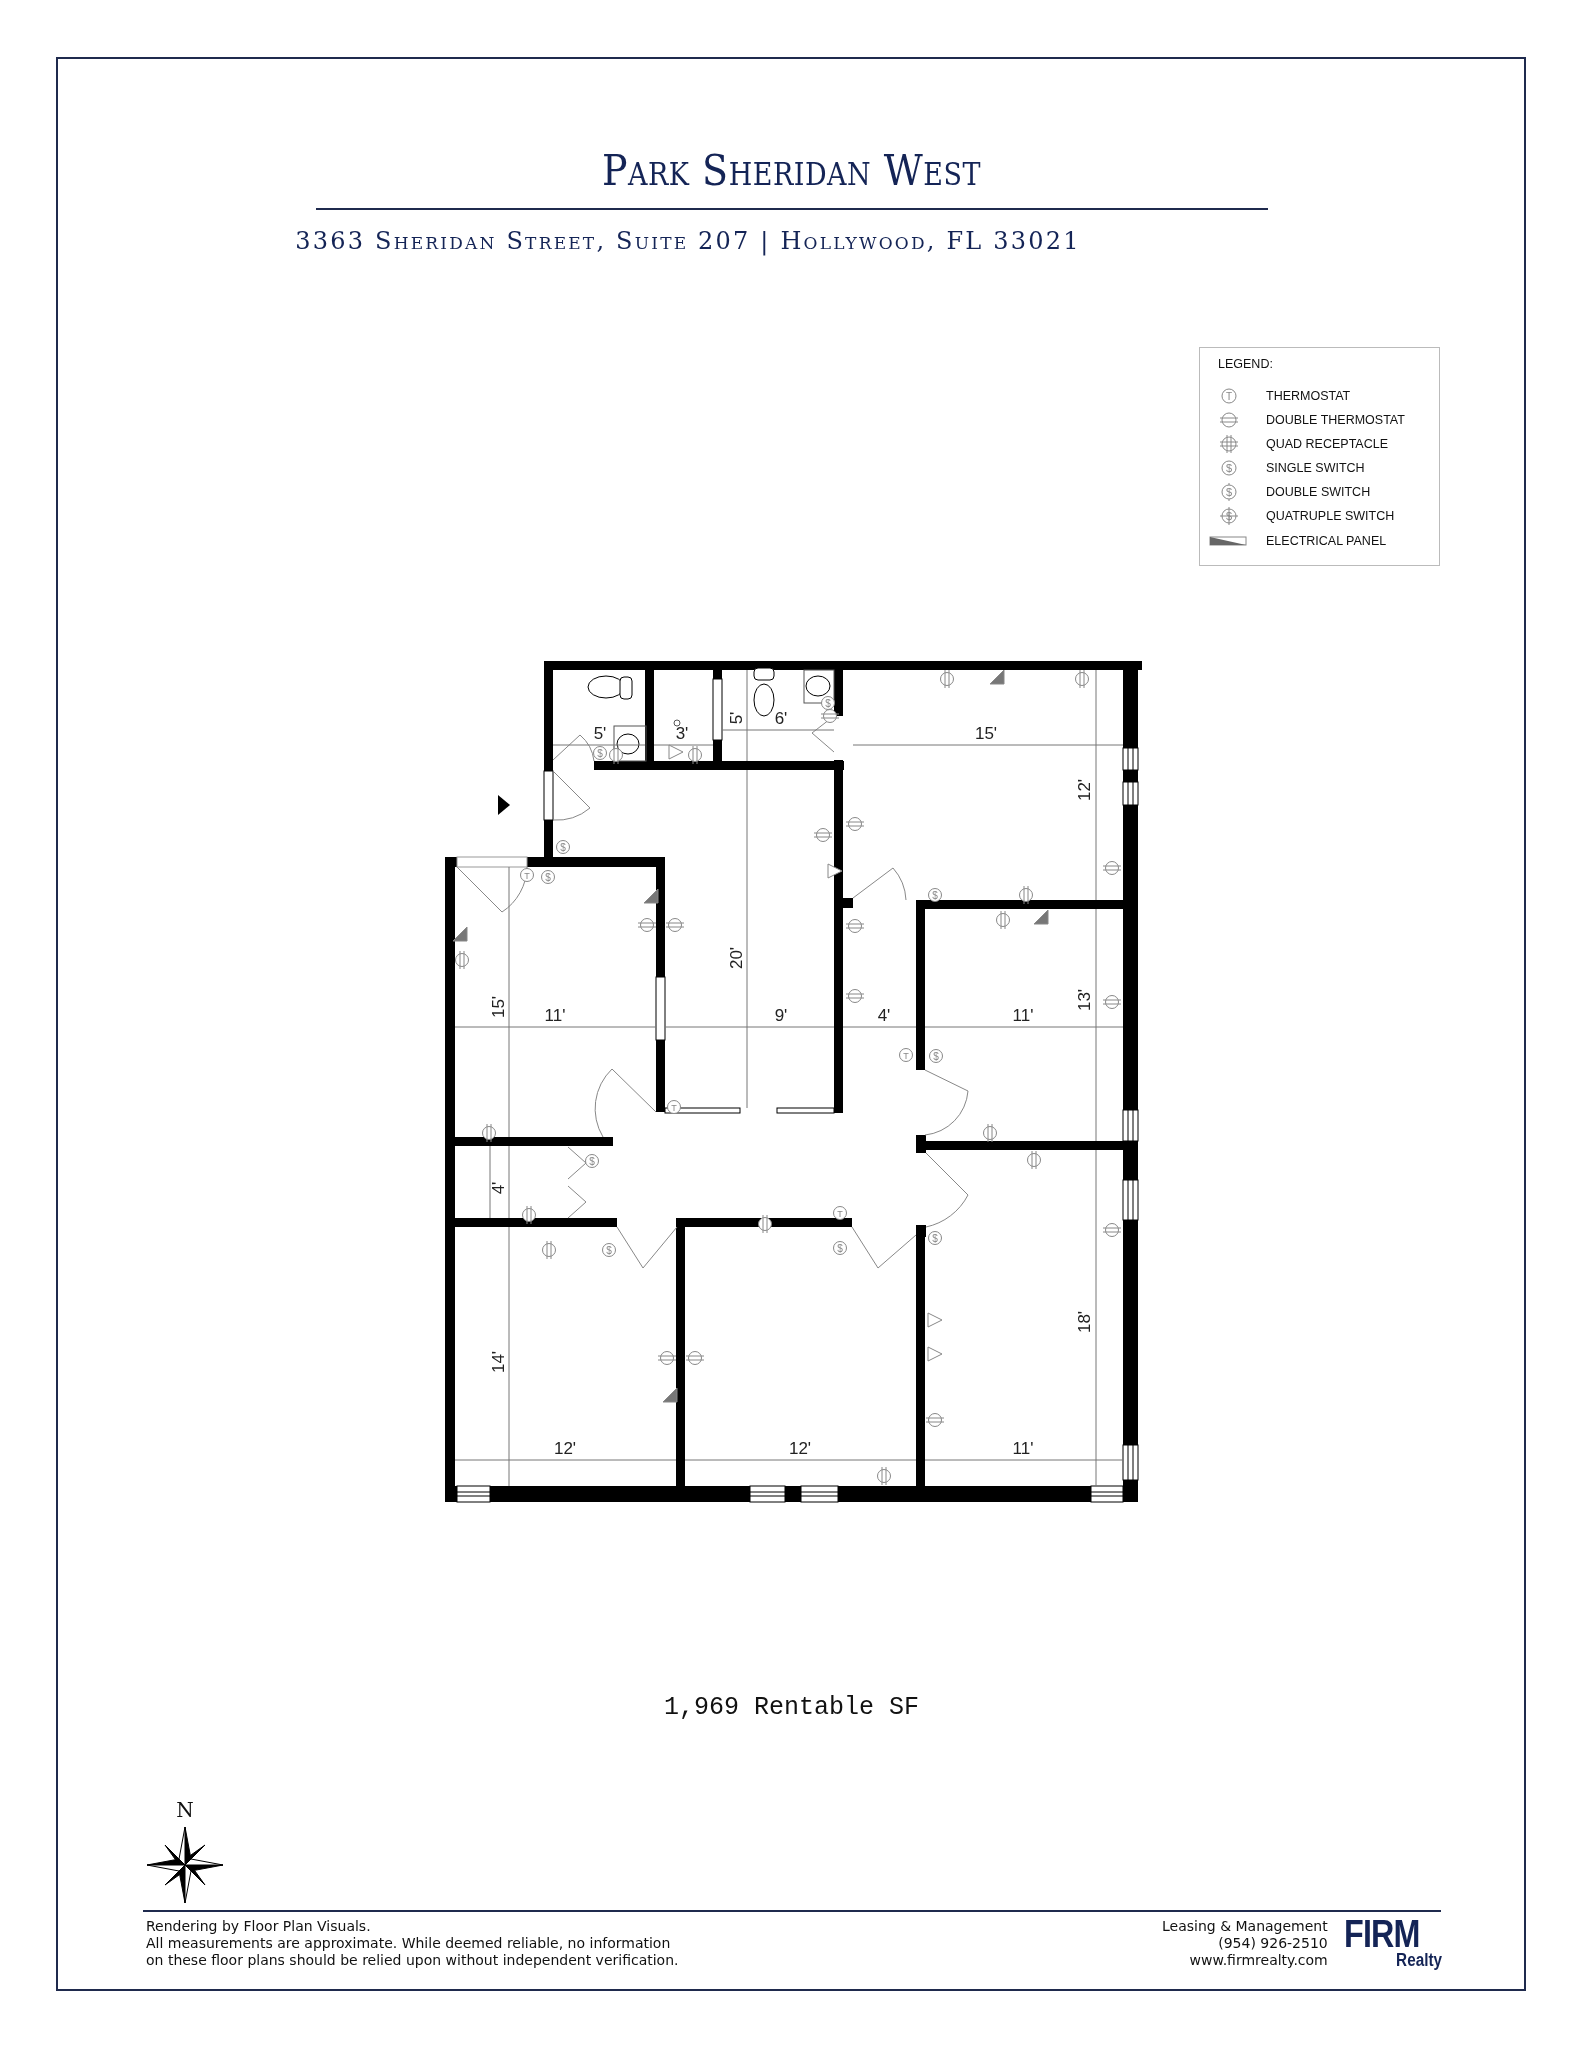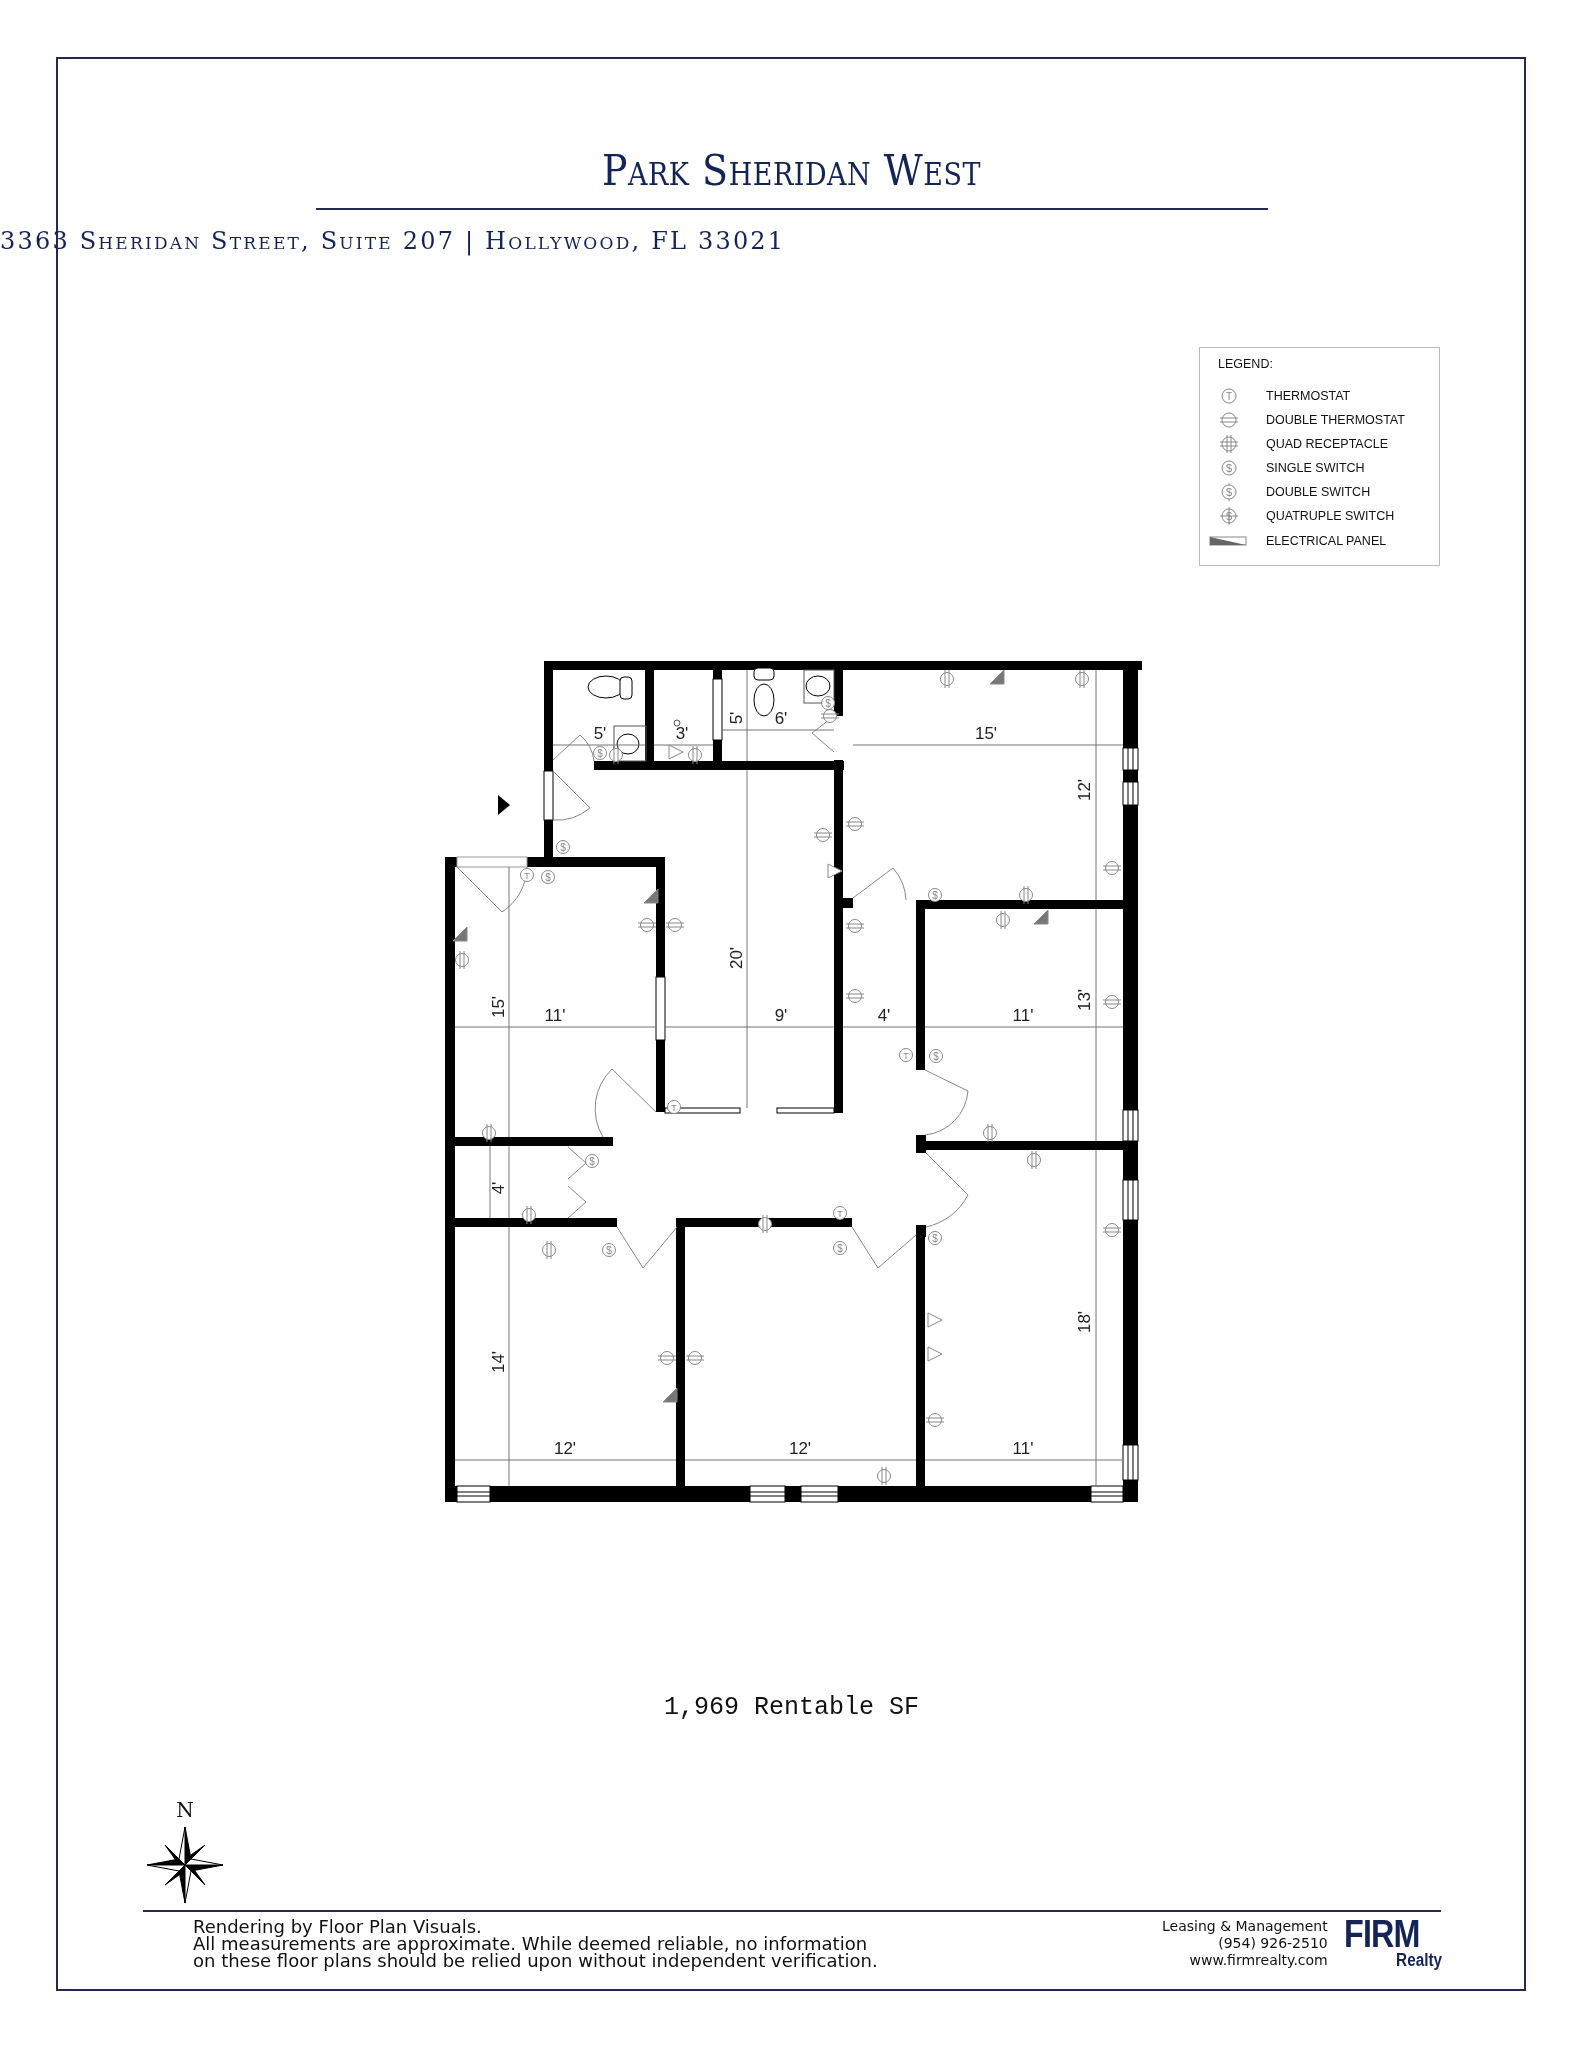--- a/index.html
+++ b/index.html
@@ -1,30 +1,30 @@
 <!DOCTYPE html>
 <html><head>
 <meta charset="utf-8">
 <style>
   html,body{margin:0;padding:0;background:#fff;}
   body{width:1583px;height:2048px;position:relative;overflow:hidden;font-family:"Liberation Sans",sans-serif;}
   .page-border{position:absolute;left:56px;top:57px;width:1470px;height:1934px;border:2px solid #1f2a4d;box-sizing:border-box;}
   .title{position:absolute;left:0;width:1583px;top:148px;text-align:center;font-family:"DejaVu Serif","Liberation Serif",serif;color:#142456;font-size:38px;font-variant:small-caps;letter-spacing:0.5px;transform:scaleY(1.15);}
   .title-rule{position:absolute;left:316px;top:208px;width:952px;height:2px;background:#1f2a4d;}
-  .subtitle{position:absolute;left:0;width:1376px;top:227px;font-family:"DejaVu Serif","Liberation Serif",serif;color:#142456;font-size:24px;font-variant:small-caps;letter-spacing:2.2px;}
+  .subtitle{position:absolute;left:0;width:1376px;top:227px;text-align:center;font-family:"DejaVu Serif","Liberation Serif",serif;color:#142456;font-size:24px;font-variant:small-caps;letter-spacing:2.2px;}
   .legend{position:absolute;left:1199px;top:347px;width:241px;height:219px;border:1.5px solid #bbb;box-sizing:border-box;font-size:12.5px;color:#111;}
   .legend-title{position:absolute;left:18px;top:9px;}
   .legend-row{position:absolute;left:0;height:20px;width:241px;}
   .legend-row .sym{position:absolute;left:14px;top:0;width:30px;height:20px;}
   .legend-row .lbl{position:absolute;left:66px;top:3px;}
   .plan{position:absolute;left:400px;top:640px;}
   .area{position:absolute;left:0;width:1583px;top:1693px;text-align:center;font-family:Liberation Mono, monospace;font-size:25px;color:#111;}
   .compass{position:absolute;left:145px;top:1795px;width:80px;height:110px;}
   .footer-rule{position:absolute;left:143px;top:1910px;width:1298px;height:2px;background:#1f2a4d;}
-  .footer-left{position:absolute;left:146px;top:1918px;font-family:"DejaVu Sans",sans-serif;font-size:18px;line-height:17px;color:#111;margin-left:47px;}
+  .footer-left{position:absolute;left:146px;top:1918px;font-family:"DejaVu Sans",sans-serif;font-size:14px;line-height:17px;color:#111;}
   .footer-right{position:absolute;left:1162px;top:1918px;font-family:"DejaVu Sans",sans-serif;font-size:14px;line-height:17px;color:#111;text-align:right;}
   .logo{position:absolute;left:1344px;top:1914px;width:100px;height:60px;}
   .logo .firm{position:absolute;left:0;top:0;font-family:"Liberation Sans",sans-serif;font-weight:bold;font-size:38px;color:#142456;letter-spacing:-1px;transform:scaleX(0.85);transform-origin:left top;line-height:40px;}
   .logo .realty{position:absolute;right:2px;top:36px;font-family:"Liberation Sans",sans-serif;font-weight:bold;font-size:18px;color:#142456;transform:scaleX(0.85);transform-origin:right top;}
 </style>
 </head>
 <body>
 
 <div class="page-border"></div>
 

